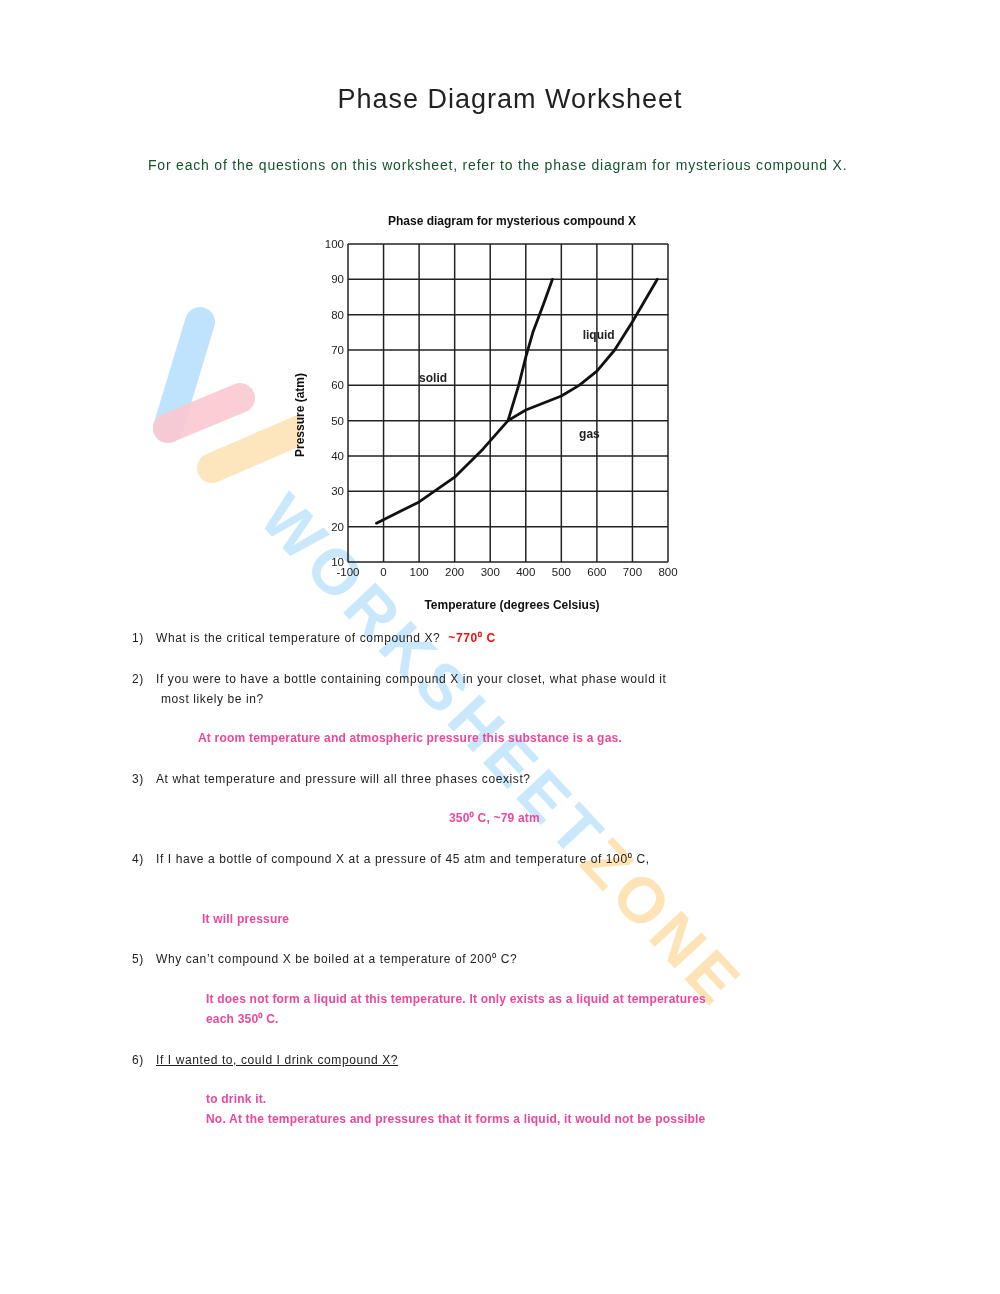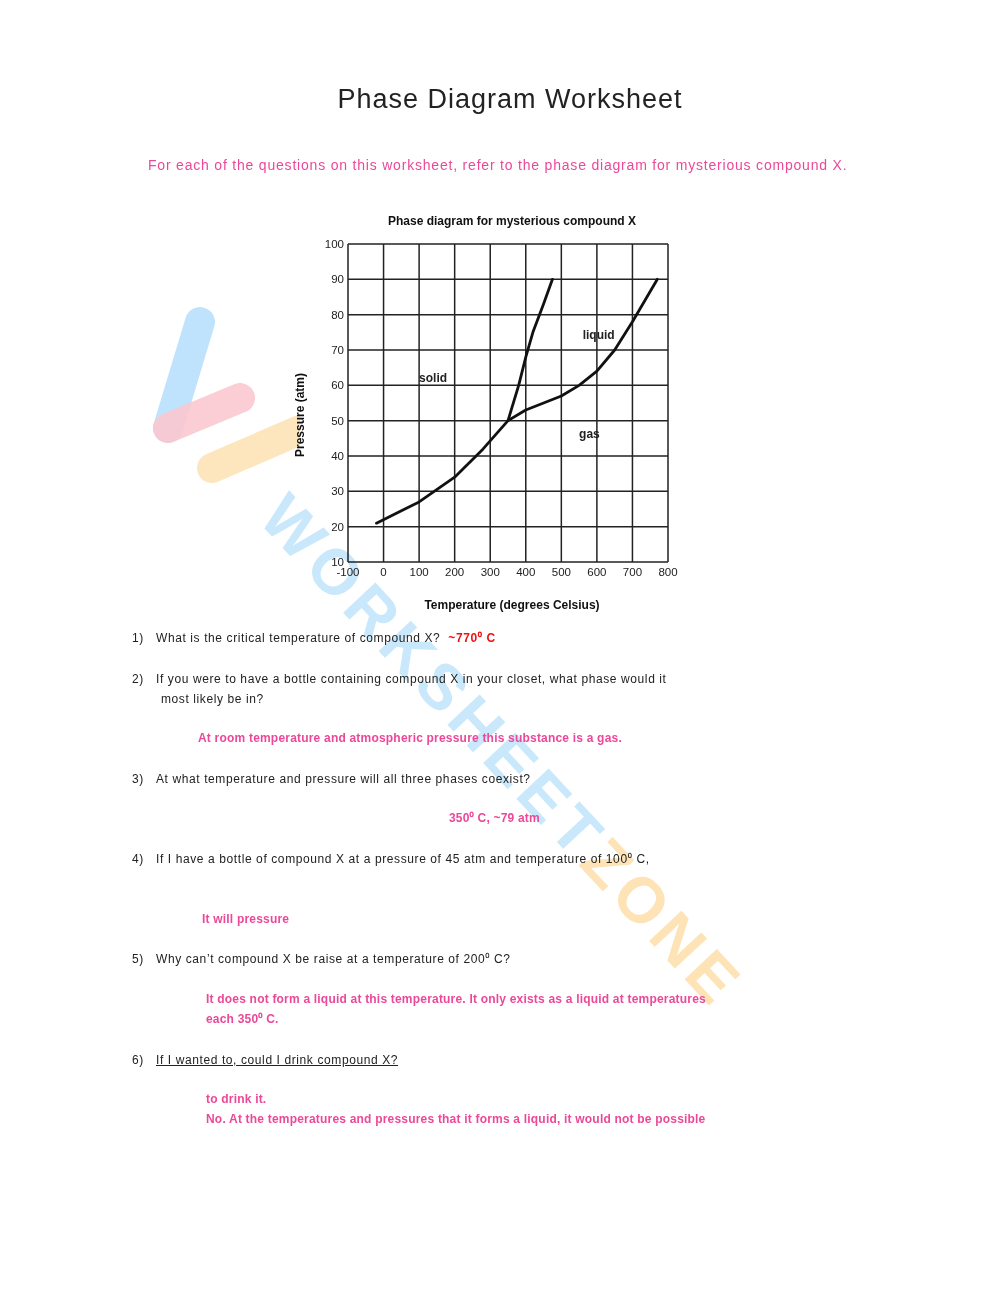--- a/index.html
+++ b/index.html
@@ -1,18 +1,18 @@
 <!DOCTYPE html>
 <html><head>
 <meta charset="utf-8">
 <style>
   html,body{margin:0;padding:0;background:#fff;}
   body{width:1000px;height:1294px;position:relative;overflow:hidden;font-family:"Liberation Sans",sans-serif;color:#222;}
   .title{position:absolute;top:84px;left:0;width:1020px;text-align:center;font-size:27px;letter-spacing:1px;color:#222;}
-  .intro{position:absolute;top:155px;left:148px;width:700px;font-size:14px;letter-spacing:0.8px;line-height:20px;color:#ec4899;}
+  .intro{position:absolute;top:155px;left:148px;width:700px;font-size:14px;letter-spacing:0.8px;line-height:20px;color:#14532d;}
   .chart{position:absolute;left:290px;top:205px;width:410px;height:415px;}
   .q{position:absolute;left:132px;font-size:12px;letter-spacing:0.6px;line-height:20px;color:#222;width:730px;}
   .q .num{display:inline-block;width:24px;}
   .q .cont{padding-left:29px;}
   .ans{position:absolute;font-size:12px;font-weight:bold;color:#ec4899;line-height:20px;letter-spacing:0.2px;}
   .inline-ans{color:#f01010;font-weight:bold;margin-left:8px;}
   .wm{position:absolute;pointer-events:none;}
 </style>
 </head>
 <body>
@@ -103,21 +103,21 @@
   <span class="num">3)</span><span>At what temperature and pressure will all three phases coexist?</span>
 </div>
 <div class="ans" style="top:808px;left:449px;font-weight:bold;">350⁰ C, ~79 atm</div>
 
 <div class="q" style="top:849px;">
   <span class="num">4)</span><span>If I have a bottle of compound X at a pressure of 45 atm and temperature of 100⁰ C,</span>
 </div>
 <div class="ans" style="top:909px;left:202px;">It will pressure</div>
 
 <div class="q" style="top:949px;">
-  <span class="num">5)</span><span>Why can’t compound X be raise at a temperature of 200⁰ C?</span>
+  <span class="num">5)</span><span>Why can’t compound X be boiled at a temperature of 200⁰ C?</span>
 </div>
 <div class="ans" style="top:989px;left:206px;">
   <div>It does not form a liquid at this temperature.  It only exists as a liquid at temperatures</div>
   <div>each 350⁰ C.</div>
 </div>
 
 <div class="q" style="top:1050px;text-decoration:underline;">
   <span class="num">6)</span><span>If I wanted to, could I drink compound X?</span>
 </div>
 <div class="ans" style="top:1089px;left:206px;">

